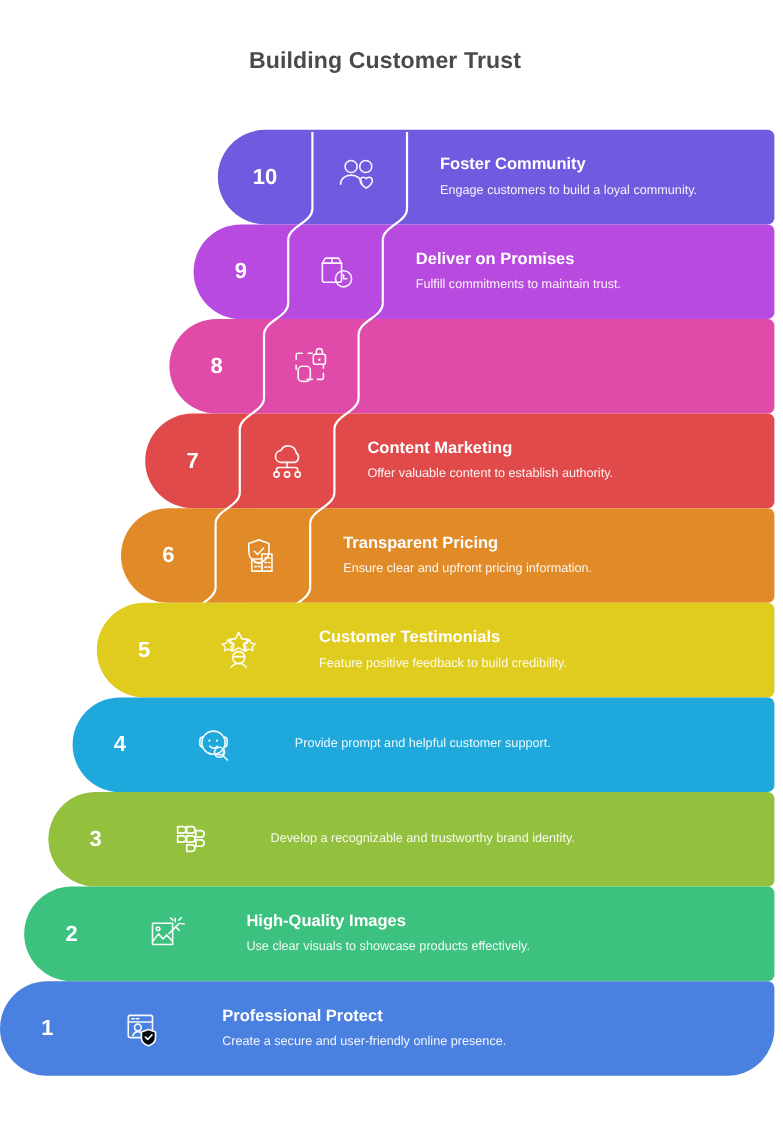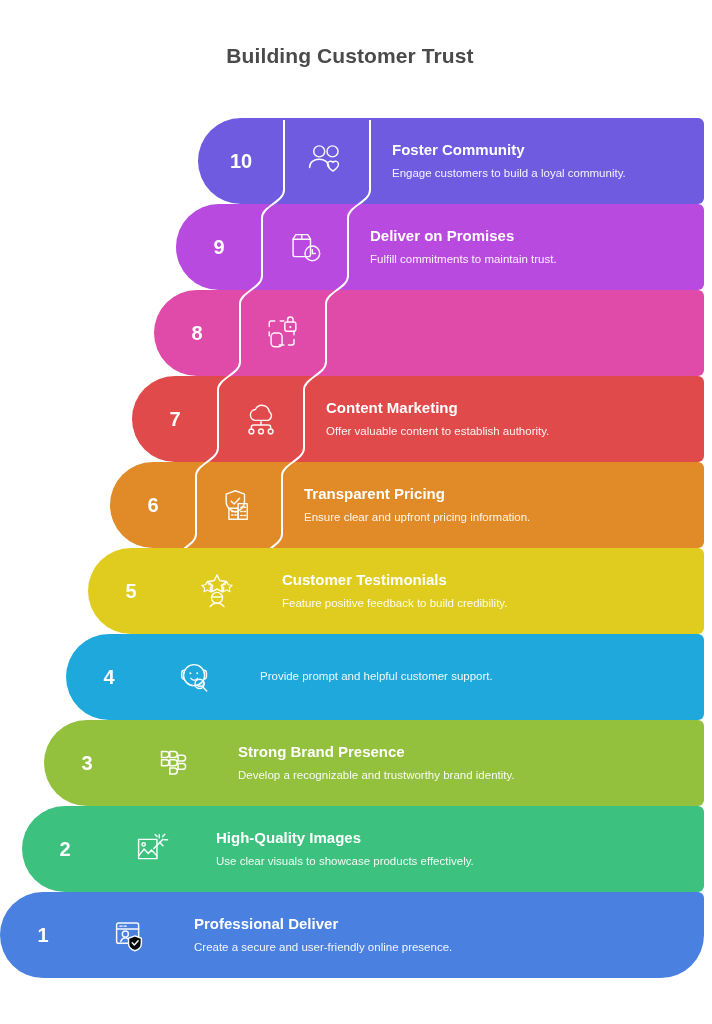--- a/index.html
+++ b/index.html
@@ -108,21 +108,21 @@
   }
 
   
   .txt-col {
     flex: 1 1 auto;
     position: relative;
     z-index: 3;
     display: flex;
     flex-direction: column;
     justify-content: center;
-    padding-left: 22px;
+    padding-left: 30px;
     padding-right: 16px;
     box-sizing: border-box;
   }
   .r-title {
     font-size: 15px;
     font-weight: bold;
     color: #ffffff;
     line-height: 1.2;
     margin-bottom: 7px;
   }
@@ -329,21 +329,20 @@
                 <path d="M20.5 11.5h5a3.2 3.2 0 0 1 0 6.4h-5z"></path>
                 <path d="M29.5 15.5h5a3.2 3.2 0 0 1 0 6.4h-5z"></path>
                 <path d="M11.5 20.5h5a3.2 3.2 0 0 1 0 6.4h-5z"></path>
                 <path d="M20.5 20.5h5a3.2 3.2 0 0 1 0 6.4h-5z"></path>
                 <path d="M29.5 24.5h5a3.2 3.2 0 0 1 0 6.4h-5z"></path>
                 <path d="M20.5 29.5h5a3.2 3.2 0 0 1 0 6.4h-5z"></path>
               </g>
             </svg>
           </div>
           <div class="txt-col">
-            <div class="r-title">Strong Brand Presence</div>
             <div class="r-desc">Develop a recognizable and trustworthy brand identity.</div>
           </div>
         </div>
       </div>
       <div class="row wide-desc" style="top: 688px; left: 22px; z-index: 9;">
         <div class="row-bg" style="background: rgb(60, 193, 126);"></div>
         <div class="row-inner">
           <div class="num-col">
             <div class="num">2</div>
           </div>
@@ -374,21 +373,21 @@
               <rect x="10.5" y="11" width="24" height="22" rx="2"></rect>
               <path d="M10.5 17.5h24"></path>
               <path d="M14 14.3h2.5M18.5 14.3H21"></path>
               <circle cx="20" cy="23" r="3.3"></circle>
               <path d="M15 31c1.2-2.6 3-3.9 5-3.9s3.8 1.3 5 3.9"></path>
               <path d="M30.5 25l7 2.5v5.7c0 4.3-3 6.7-7 8-4-1.3-7-3.7-7-8v-5.7z" fill="currentColor"></path>
               <path d="M27.5 32.5l2.3 2.3 4.2-4.5"></path>
             </svg>
           </div>
           <div class="txt-col">
-            <div class="r-title">Professional Deliver</div>
+            <div class="r-title">Professional Protect</div>
             <div class="r-desc">Create a secure and user-friendly online presence.</div>
           </div>
         </div>
       </div>
       <div class="dividers">
         <svg width="712" height="890" viewBox="0 0 712 890">
           <path d="M 284 2 L 284 72"></path>
           <path d="M 284 72 C 284 84, 262 88, 262 100"></path>
           <path d="M 262 100 L 262 158"></path>
           <path d="M 262 158 C 262 170, 240 174, 240 186"></path>

